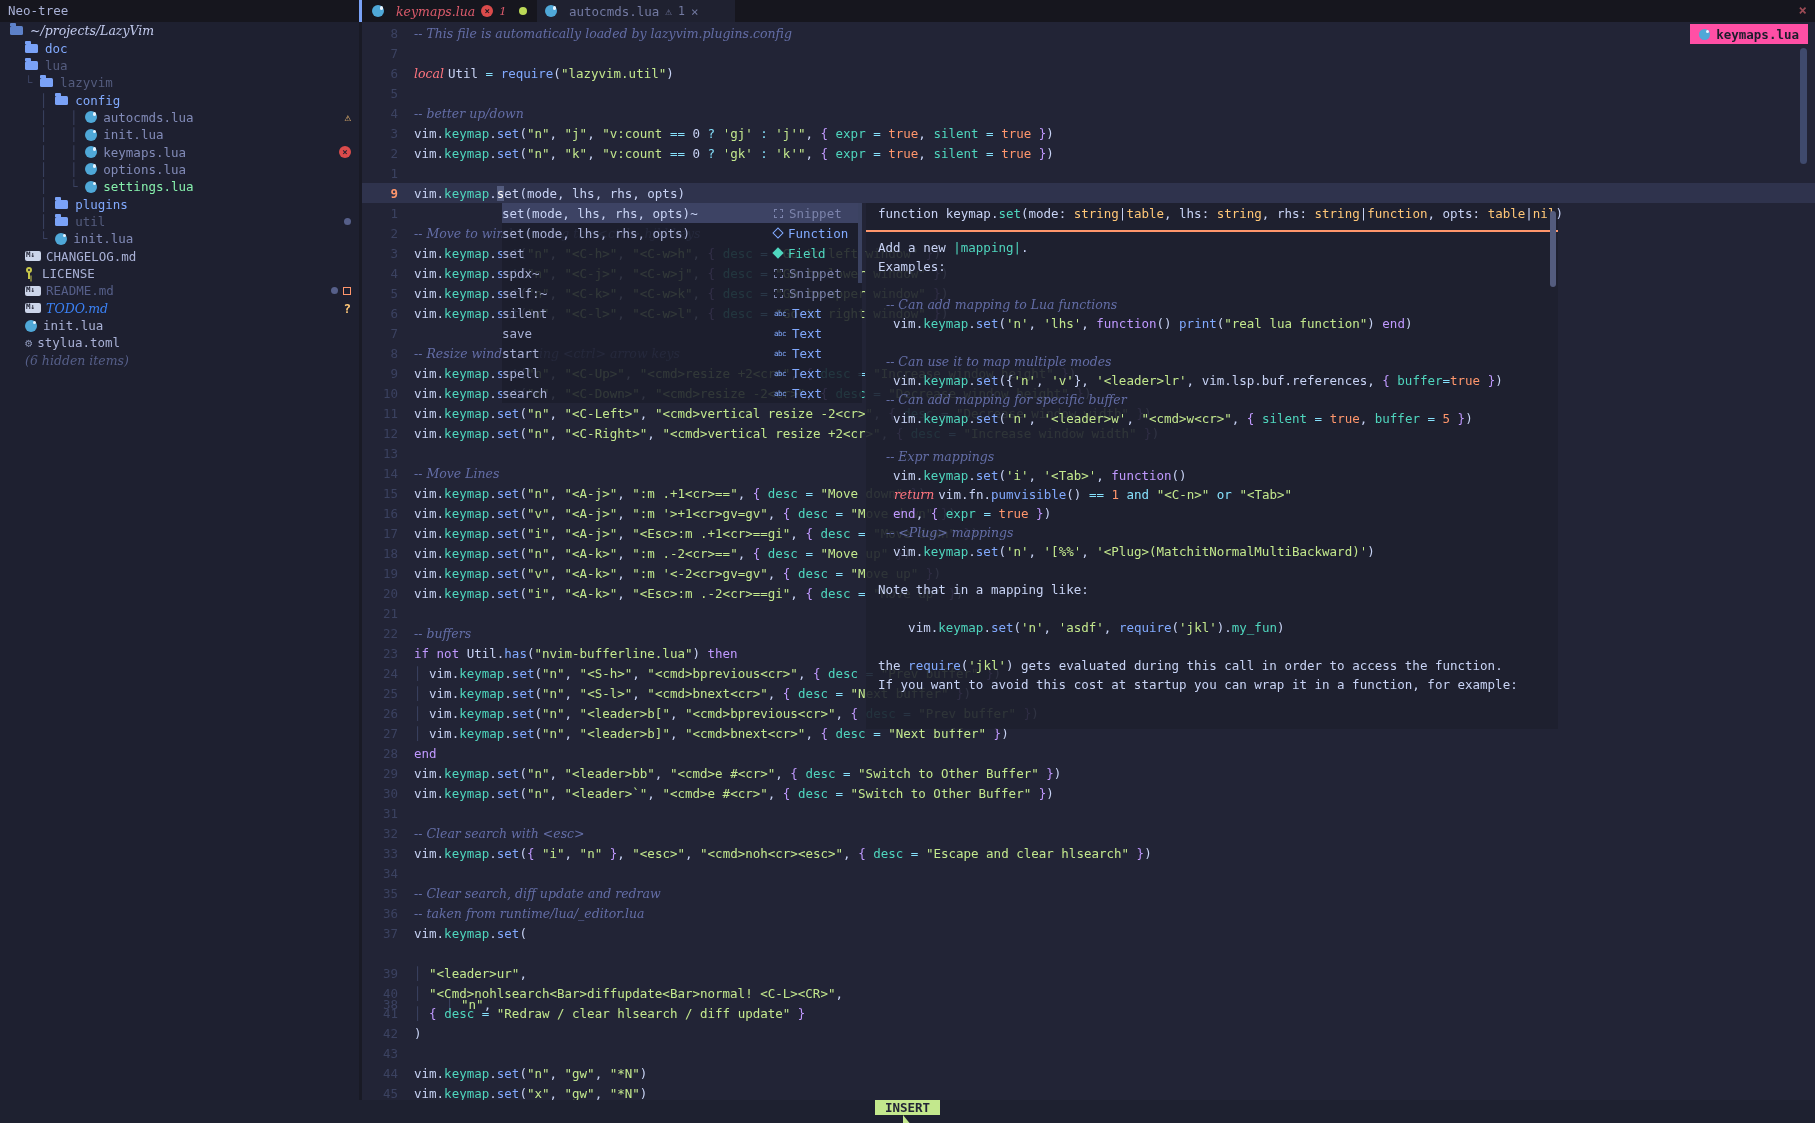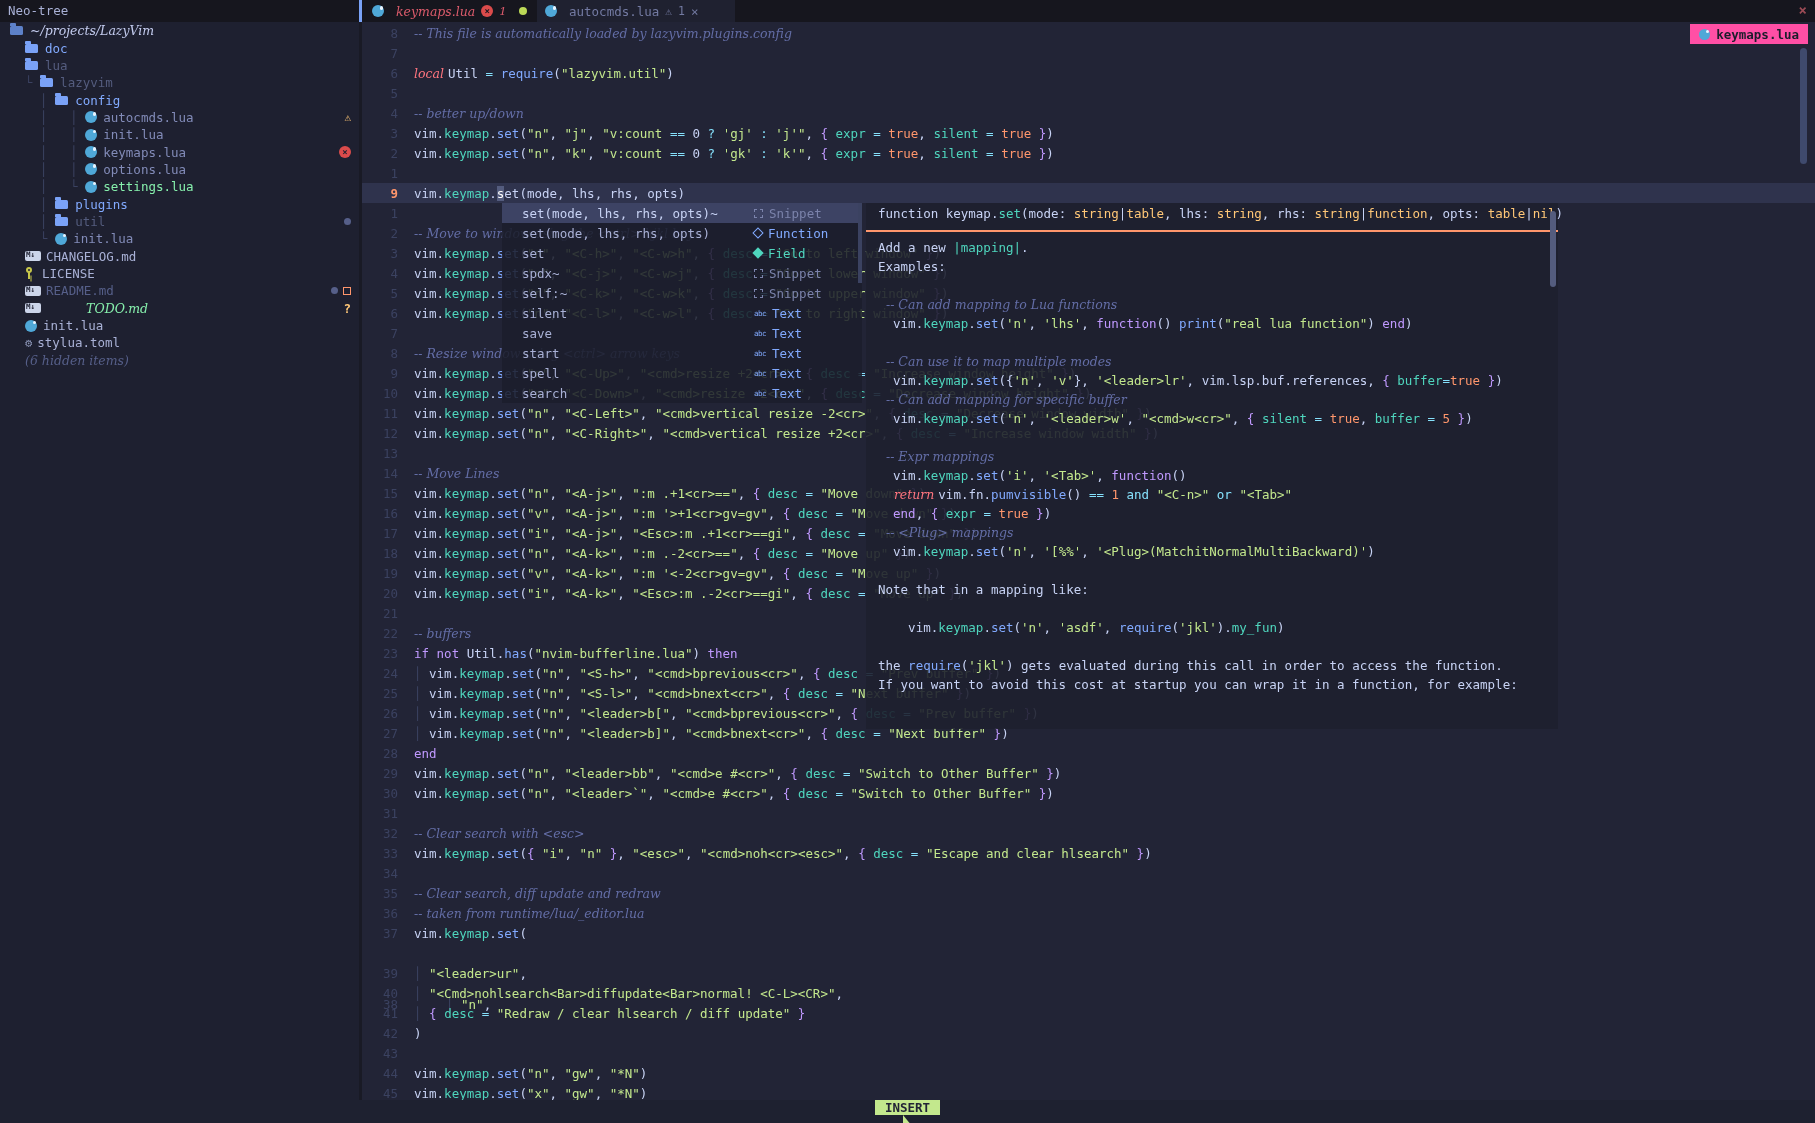--- a/index.html
+++ b/index.html
@@ -53,21 +53,21 @@
   .tk-o{color:#ff966c;} .tk-p{color:#c099ff;} .tk-O{color:#86e1fc;} .tk-y{color:#ffc777;}
   .tk-g{color:#3b4261;}
   .tk-c{color:#636da6;font-family:"DejaVu Serif",serif;font-style:italic;}
   .tk-k{color:#ff757f;font-family:"DejaVu Serif",serif;font-style:italic;}
   .tk-cur{background:#545c7e;color:#ffffff;}
   #winbadge{position:absolute;top:24px;right:7px;height:20px;background:#ff4fa5;color:#1b1d2b;
             display:flex;align-items:center;gap:6px;padding:0 9px;font-weight:bold;}
   #escroll{position:absolute;right:8px;top:48px;width:7px;height:116px;background:#3f4a6d;border-radius:4px;}
   
   #pum{position:absolute;left:502px;top:203px;width:360px;background:rgba(27,30,44,0.87);}
-  .pum-row{height:20px;display:flex;align-items:center;padding:0 20px;color:#a9b1d6;white-space:pre;}
+  .pum-row{height:20px;display:flex;align-items:center;padding:0 0;color:#a9b1d6;white-space:pre;}
   .pum-row.sel{background:rgba(64,71,105,0.92);color:#c8d3f5;}
   .pum-kind{margin-left:auto;display:flex;gap:6px;align-items:center;width:88px;}
   .ki{flex:none;display:inline-block;}
   .ki-snippet{width:9px;height:9px;border:1px dashed currentColor;box-sizing:border-box;}
   .ki-function{width:8px;height:8px;border:1.2px solid currentColor;transform:rotate(45deg);box-sizing:border-box;}
   .ki-field{width:8px;height:8px;background:currentColor;transform:rotate(45deg);}
   .ki-text{font-size:7.5px;letter-spacing:-0.5px;}
   #pumscroll{position:absolute;right:0;top:0;width:4px;height:80px;background:#3b4261;}
   
   #docwin{position:absolute;left:866px;top:203px;width:692px;height:526px;background:rgba(30,32,47,0.90);}
@@ -130,21 +130,21 @@
       <div class="nt-row"><span class="nt-pre">    │   │ </span><span class="i-lua"></span><span style="color: rgb(130, 139, 184);">init.lua</span></div>
       <div class="nt-row"><span class="nt-pre">    │   │ </span><span class="i-lua"></span><span style="color: rgb(130, 139, 184);">keymaps.lua</span><span class="nt-badges"><span class="b-err">×</span></span></div>
       <div class="nt-row"><span class="nt-pre">    │   │ </span><span class="i-lua"></span><span style="color: rgb(130, 139, 184);">options.lua</span></div>
       <div class="nt-row"><span class="nt-pre">    │   └ </span><span class="i-lua"></span><span style="color: #86efac;">settings.lua</span></div>
       <div class="nt-row"><span class="nt-pre">    │ </span><span class="i-folder" style="color: rgb(122, 162, 247);"></span><span style="color: rgb(130, 170, 255);">plugins</span></div>
       <div class="nt-row"><span class="nt-pre">    │ </span><span class="i-folder" style="color: rgb(122, 162, 247);"></span><span style="color: rgb(84, 92, 126);">util</span><span class="nt-badges"><span class="b-dot"></span></span></div>
       <div class="nt-row"><span class="nt-pre">    └ </span><span class="i-lua"></span><span style="color: rgb(130, 139, 184);">init.lua</span></div>
       <div class="nt-row"><span class="nt-pre">  </span><span class="i-md"></span><span style="color: rgb(169, 177, 214);">CHANGELOG.md</span></div>
       <div class="nt-row"><span class="nt-pre">  </span><span class="i-key"></span><span style="color: rgb(169, 177, 214);">LICENSE</span></div>
       <div class="nt-row"><span class="nt-pre">  </span><span class="i-md"></span><span style="color: rgb(86, 95, 137);">README.md</span><span class="nt-badges"><span class="b-dot"></span><span class="b-box"></span></span></div>
-      <div class="nt-row"><span class="nt-pre">  </span><span class="i-md"></span><span class="script" style="color: #86efac; margin-left: 40px;">TODO.md</span><span class="nt-badges"><span class="b-q">?</span></span></div>
+      <div class="nt-row"><span class="nt-pre">  </span><span class="i-md"></span><span class="script" style="color: #3b82f6;">TODO.md</span><span class="nt-badges"><span class="b-q">?</span></span></div>
       <div class="nt-row"><span class="nt-pre">  </span><span class="i-lua"></span><span style="color: rgb(169, 177, 214);">init.lua</span></div>
       <div class="nt-row"><span class="nt-pre">  </span><span class="i-gear">⚙</span><span style="color: rgb(169, 177, 214);">stylua.toml</span></div>
       <div class="nt-row"><span class="nt-pre">  </span><span class="script" style="color: rgb(86, 95, 137);">(6 hidden items)</span></div>
     </div>
   <div id="sep"></div>
 
   <div id="editor">
       <div class="eline" style="top: 1px;"><span class="lnum">8</span><span class="code"><span class="tk-c">-- This file is automatically loaded by lazyvim.plugins.config</span></span></div>
       <div class="eline" style="top: 21px;"><span class="lnum">7</span><span class="code"></span></div>
       <div class="eline" style="top: 41px;"><span class="lnum">6</span><span class="code"><span class="tk-k">local </span><span class="tk-f">Util </span><span class="tk-O">= </span><span class="tk-b">require</span><span class="tk-f">(</span><span class="tk-s">"lazyvim.util"</span><span class="tk-f">)</span></span></div>

